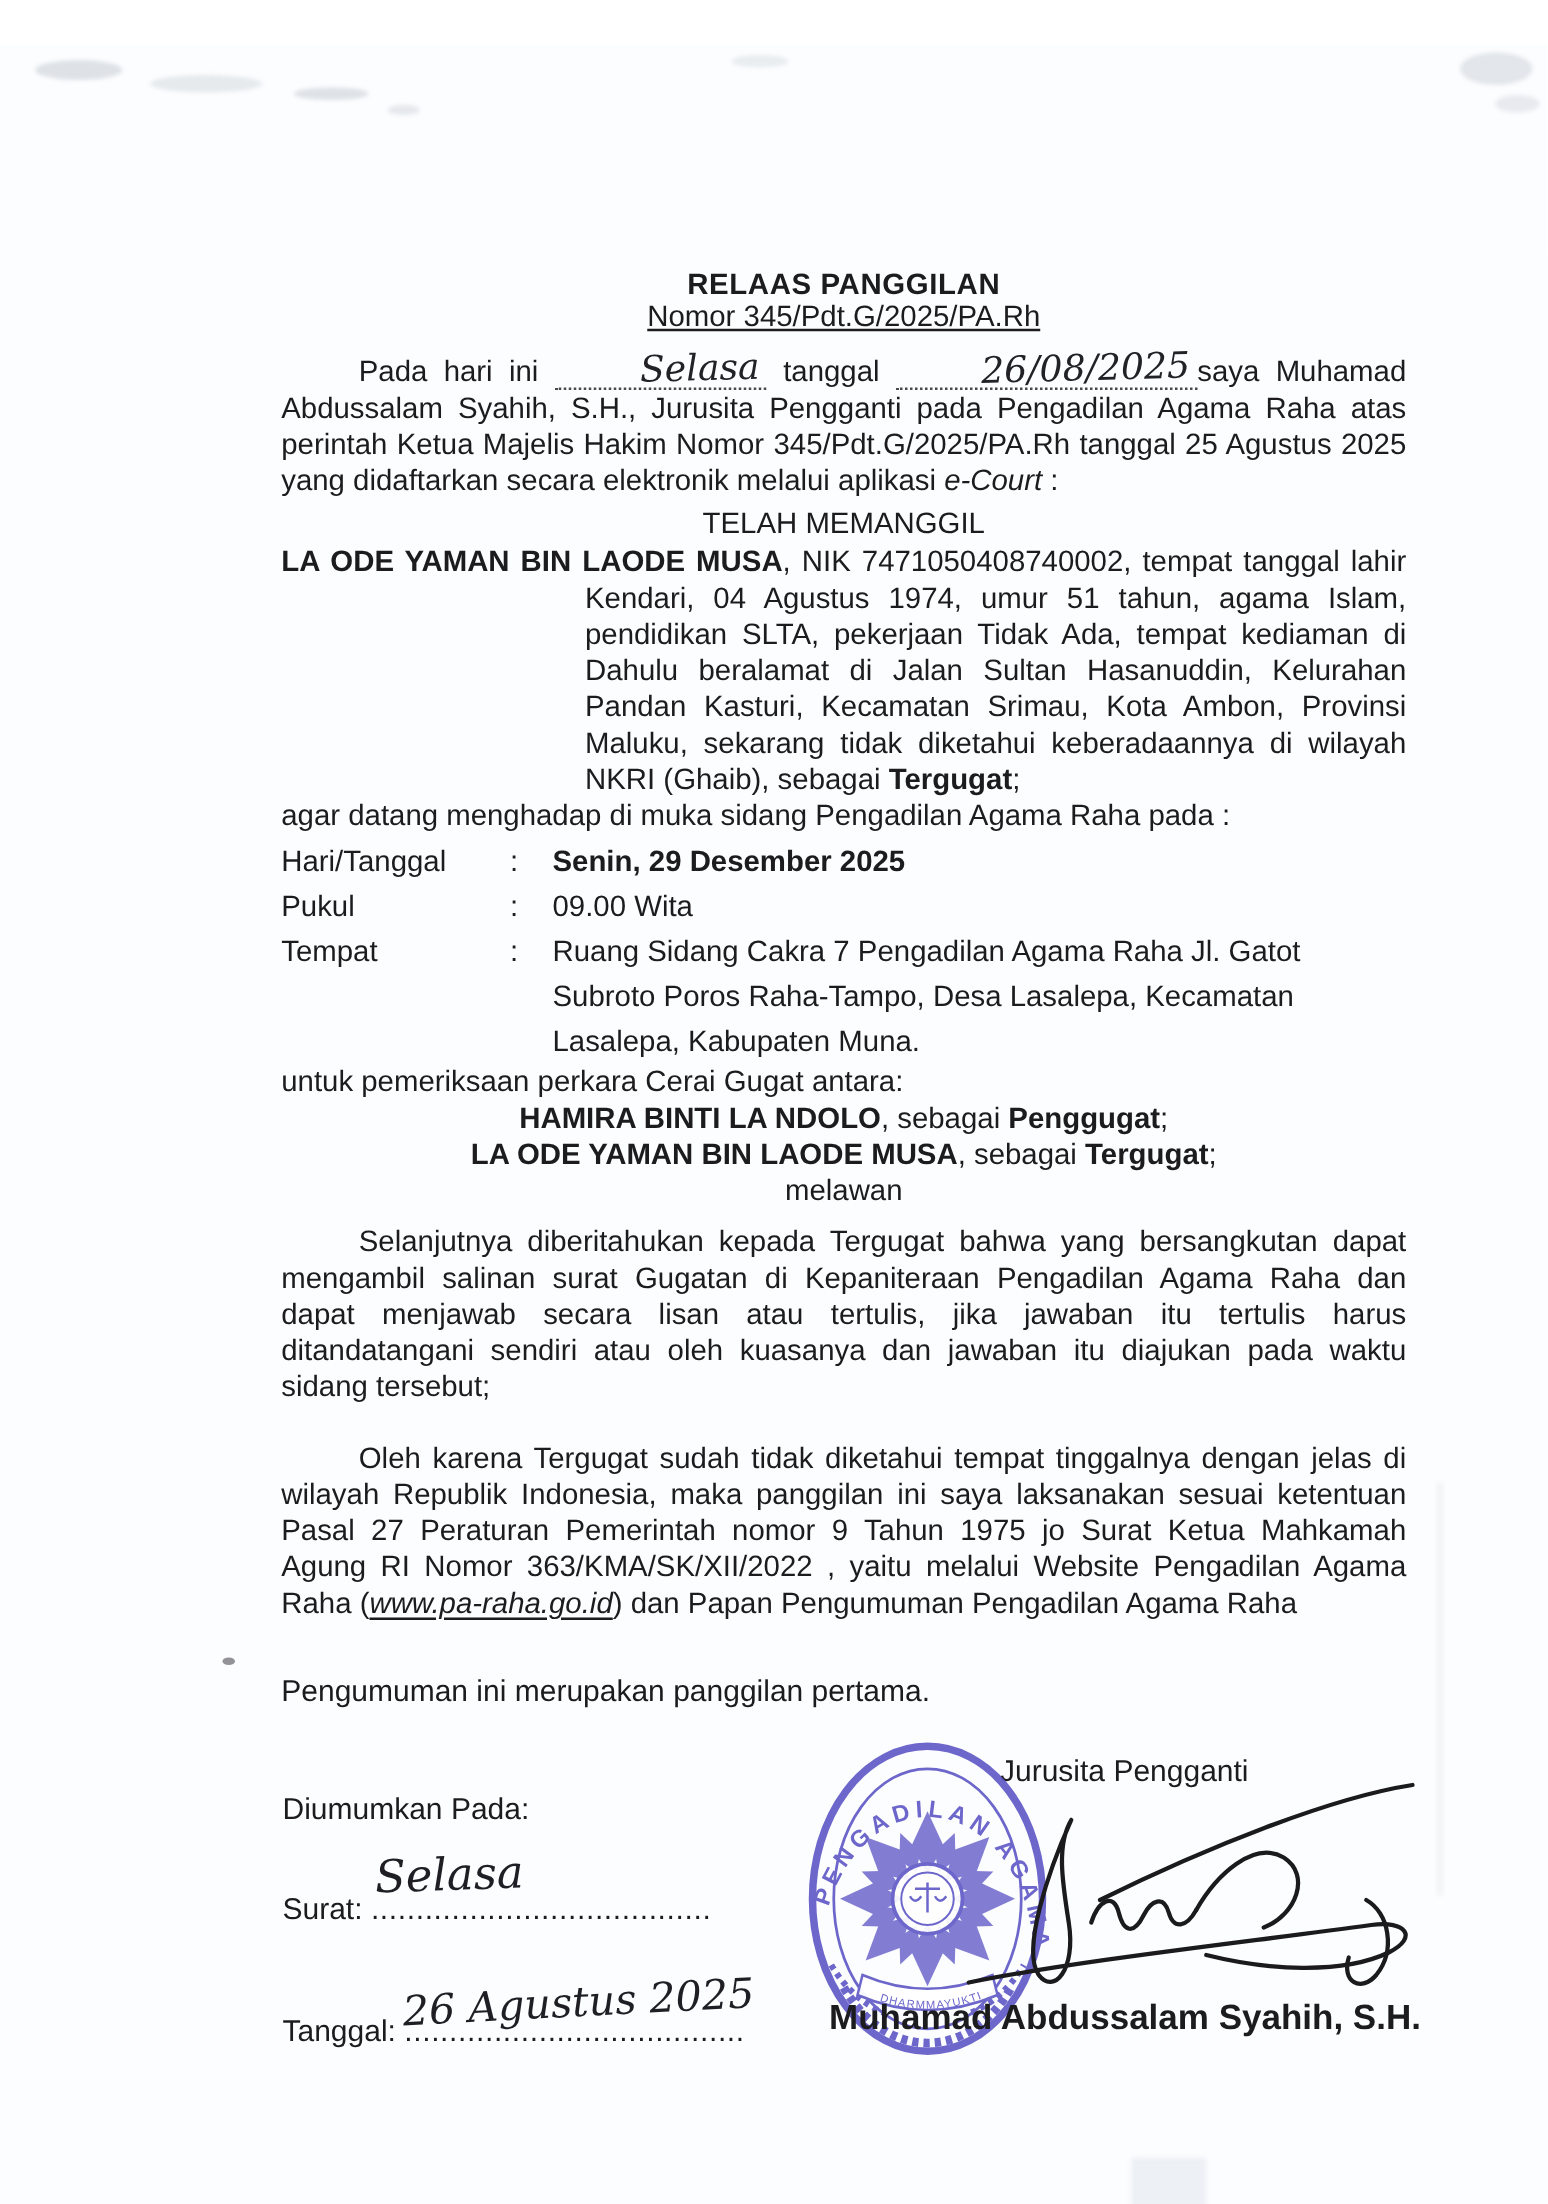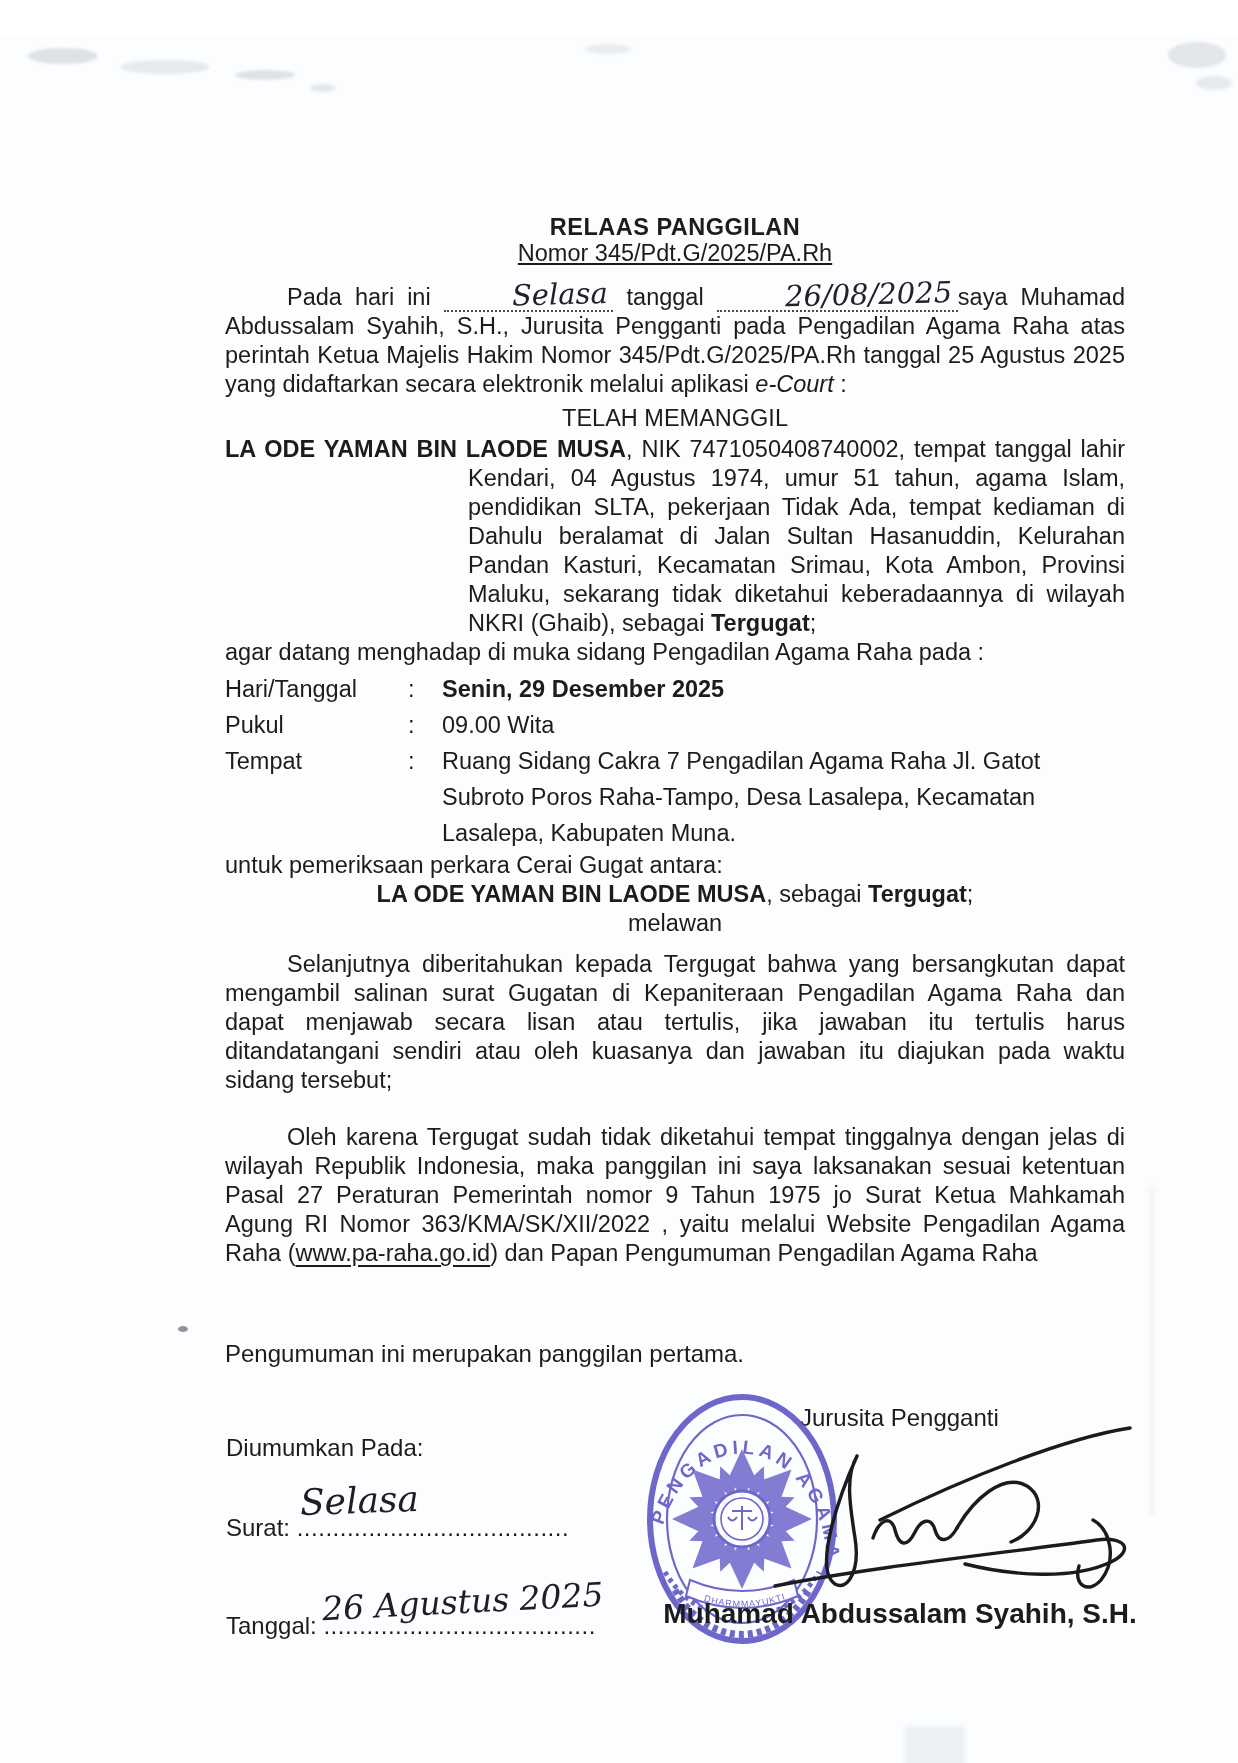--- a/index.html
+++ b/index.html
@@ -27,21 +27,21 @@
     transform:rotate(-1.5deg);color:#222226;
   }
   .hw-slot{border-bottom:2px dotted #4a4a4a;padding:0 6px;}
   .telah{margin-top:5px;}
   .defendant-par{margin-top:2px;padding-left:243px;text-indent:-243px;}
   .schedule{margin-top:4px;}
   .schedule-row{display:grid;grid-template-columns:183px 34px auto;line-height:36px;}
   .schedule-row .val{line-height:36px;}
   .notice{margin-top:12px;text-indent:62px;}
   .ghaib{margin-top:28px;text-indent:62px;}
-  .weblink{text-decoration:underline;text-underline-offset:4px;}
+  .weblink{text-decoration:underline;text-underline-offset:4px;font-style:italic;}
   .footer-abs{position:absolute;font-size:24px;}
   .fill-row{position:relative;white-space:nowrap;}
   .fill-dots{letter-spacing:.5px;}
   .fill-hw{
     position:absolute;font-family:"DejaVu Serif",serif;font-style:italic;
     color:#1e1e24;white-space:nowrap;
   }
   .stamp-wrap{position:absolute;left:595px;top:1336px;width:295px;height:295px;opacity:.88;filter:blur(.4px);}
   .sig-wrap{position:absolute;left:745px;top:1372px;width:400px;height:210px;}
   .officer-name{position:absolute;left:640px;top:1562px;width:520px;text-align:center;font-weight:bold;font-size:28px;}
@@ -91,20 +91,21 @@
       </div>
       <div class="schedule-row">
         <span>Tempat</span>
         <span>:</span>
         <span class="val">Ruang Sidang Cakra 7 Pengadilan Agama Raha Jl. Gatot Subroto Poros Raha-Tampo, Desa Lasalepa, Kecamatan Lasalepa, Kabupaten Muna.</span>
       </div>
     </div>
 
     <p>untuk pemeriksaan perkara Cerai Gugat antara:</p>
 
+    <p class="center"><span class="bold">HAMIRA BINTI LA NDOLO</span><span>, sebagai </span><span class="bold">Penggugat</span><span>;</span></p>
 
     <p class="center"><span class="bold">LA ODE YAMAN BIN LAODE MUSA</span><span>, sebagai </span><span class="bold">Tergugat</span><span>;</span></p>
 
     <p class="center">melawan</p>
 
     <p class="just notice">Selanjutnya diberitahukan kepada  Tergugat bahwa yang bersangkutan dapat mengambil salinan surat Gugatan di Kepaniteraan Pengadilan Agama Raha  dan dapat menjawab secara lisan atau tertulis, jika jawaban itu tertulis harus ditandatangani sendiri atau oleh kuasanya dan jawaban itu diajukan pada waktu sidang tersebut;</p>
 
     <p class="just ghaib"><span>Oleh karena  Tergugat sudah tidak diketahui tempat tinggalnya dengan jelas di wilayah Republik Indonesia, maka panggilan ini saya laksanakan sesuai ketentuan Pasal 27 Peraturan Pemerintah nomor 9 Tahun 1975 jo Surat Ketua Mahkamah Agung RI Nomor 363/KMA/SK/XII/2022 , yaitu melalui Website Pengadilan Agama Raha (</span><span class="weblink">www.pa-raha.go.id</span><span>) dan Papan Pengumuman Pengadilan Agama Raha</span></p>
 
   </div>

